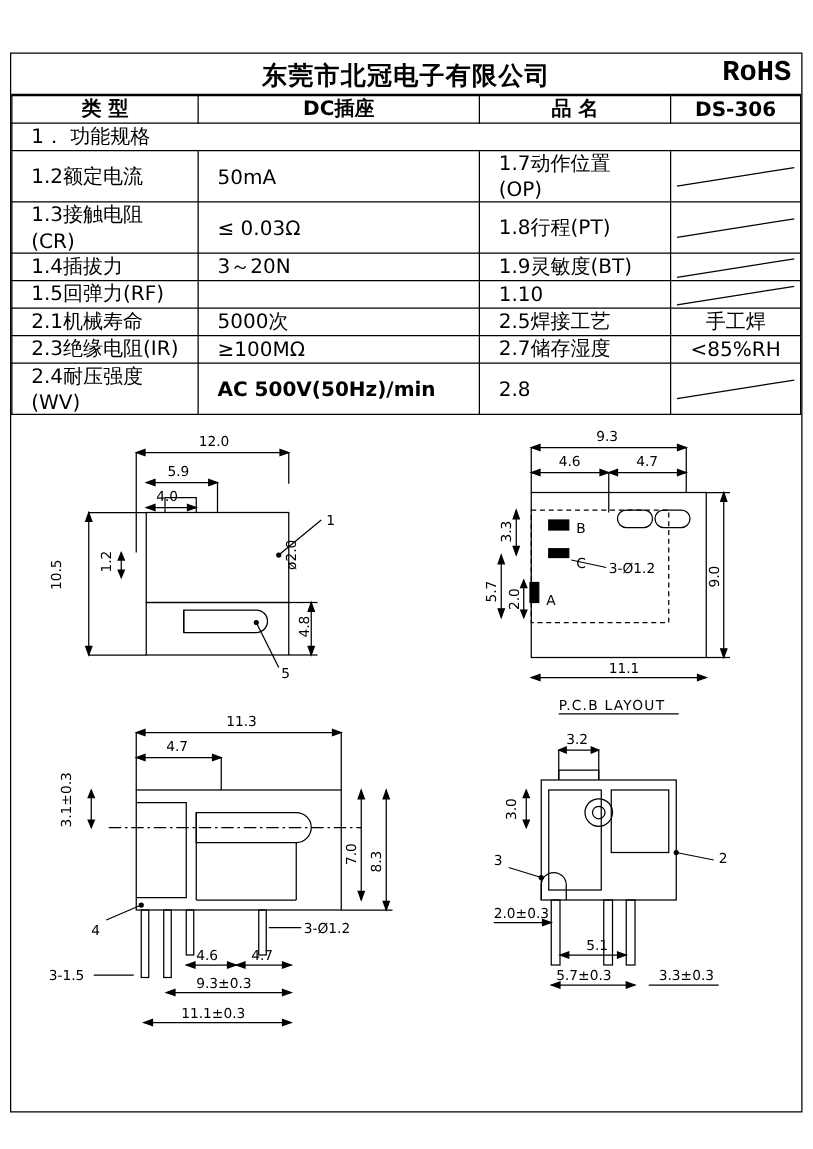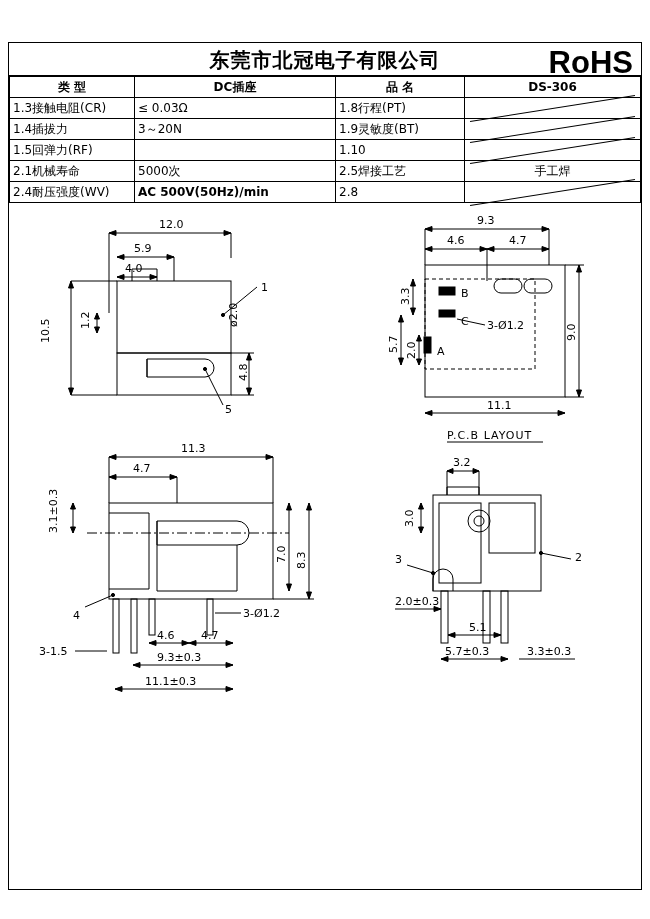--- a/index.html
+++ b/index.html
@@ -2,24 +2,24 @@
 <html><head>
 <meta charset="utf-8">
 <style>
   html,body{margin:0;padding:0;background:#fff;}
   body{width:650px;height:919px;font-family:"Liberation Sans","DejaVu Sans",sans-serif;color:#000;}
   .page{position:relative;width:650px;height:919px;box-sizing:border-box;}
   .frame{position:absolute;left:8px;top:42px;width:634px;height:848px;border:1.5px solid #000;box-sizing:border-box;}
   
   .hdr{position:relative;height:32px;border-bottom:1px solid #000;}
   .hdr-title{position:absolute;left:0;right:0;top:4px;text-align:center;font-size:20px;font-weight:bold;font-family:"DejaVu Sans",sans-serif;letter-spacing:1px;}
-  .hdr-rohs{position:absolute;right:8px;top:2px;font-size:31px;font-family:Liberation Sans, sans-serif;font-weight:bold;}
+  .hdr-rohs{position:absolute;right:8px;top:2px;font-size:23px;font-family:Liberation Mono, monospace;font-weight:bold;}
   
   table.spec{border-collapse:collapse;width:100%;table-layout:fixed;}
-  table.spec td{border:1px solid #000;height:20px;font-size:12px;padding:0 3px;font-family:"DejaVu Sans",sans-serif;vertical-align:middle;}
+  table.spec td{border:1px solid #000;height:20px;font-size:16px;padding:0 15px;font-family:"DejaVu Sans",sans-serif;vertical-align:middle;}
   .c1{width:118px;}
   .c2{width:194px;}
   .c3{width:122px;}
   .c4{width:auto;}
   .ctr{text-align:center;}
   .bold{font-weight:bold;}
   .sect{font-size:12px;}
   .slash{position:relative;}
   .slash:after{content:"";position:absolute;left:4px;right:4px;top:50%;height:0;border-top:1px solid #000;transform:rotate(-9deg);transform-origin:center;}
   
@@ -39,20 +39,29 @@
 
     <table class="spec">
       <tbody>
           <tr>
         <td class="c1 ctr bold">类 型</td>
         <td class="c2 ctr bold">DC插座</td>
         <td class="c3 ctr bold">品 名</td>
         <td class="c4 ctr bold">DS-306</td>
       </tr>
       <tr>
+        <td class="sect" colspan="4">1． 功能规格</td>
+      </tr>
+      <tr>
+        <td class="c1">1.2额定电流</td>
+        <td class="c2">50mA</td>
+        <td class="c3">1.7动作位置(OP)</td>
+        <td class="c4 slash"></td>
+      </tr>
+      <tr>
         <td class="c1">1.3接触电阻(CR)</td>
         <td class="c2">≤ 0.03Ω</td>
         <td class="c3">1.8行程(PT)</td>
         <td class="c4 slash"></td>
       </tr>
       <tr>
         <td class="c1">1.4插拔力</td>
         <td class="c2">3～20N</td>
         <td class="c3">1.9灵敏度(BT)</td>
         <td class="c4 slash"></td>
@@ -61,20 +70,26 @@
         <td class="c1">1.5回弹力(RF)</td>
         <td class="c2"></td>
         <td class="c3">1.10</td>
         <td class="c4 slash"></td>
       </tr>
       <tr>
         <td class="c1">2.1机械寿命</td>
         <td class="c2">5000次</td>
         <td class="c3">2.5焊接工艺</td>
         <td class="c4 ctr">手工焊</td>
+      </tr>
+      <tr>
+        <td class="c1">2.3绝缘电阻(IR)</td>
+        <td class="c2">≥100MΩ</td>
+        <td class="c3">2.7储存湿度</td>
+        <td class="c4 ctr">&lt;85%RH</td>
       </tr>
       <tr>
         <td class="c1">2.4耐压强度(WV)</td>
         <td class="c2 bold">AC 500V(50Hz)/min</td>
         <td class="c3">2.8</td>
         <td class="c4 slash"></td>
       </tr>
     </tbody>
       </table>
 

